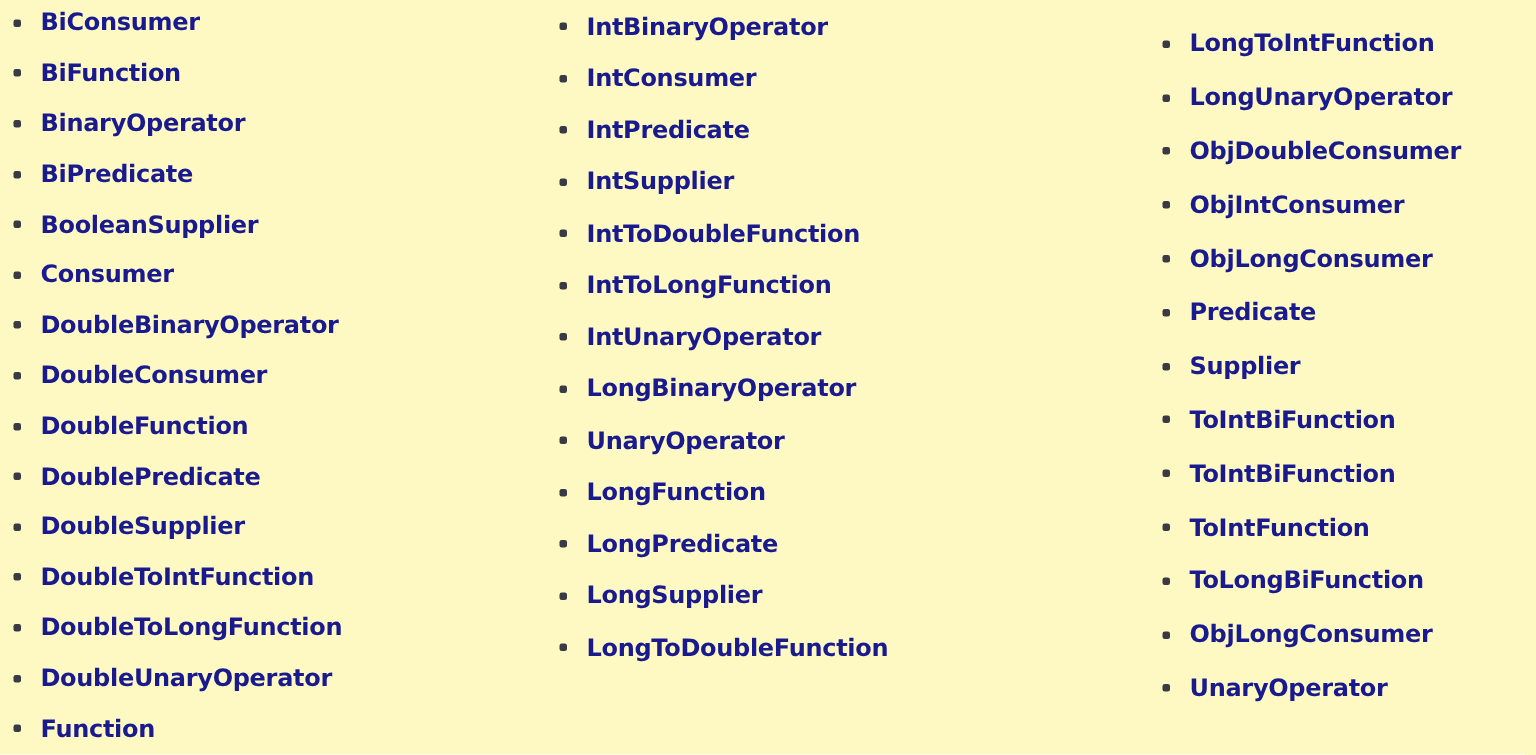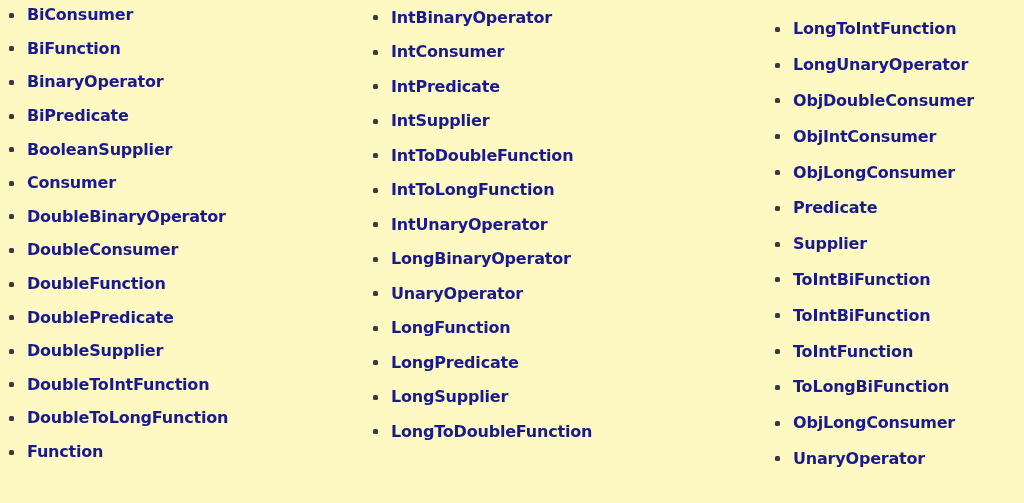--- a/index.html
+++ b/index.html
@@ -103,20 +103,24 @@
     <li class="item">
         <span class="bullet"></span>
         <a class="iface-link">DoubleToIntFunction</a>
       </li>
     <li class="item">
         <span class="bullet"></span>
         <a class="iface-link">DoubleToLongFunction</a>
       </li>
     <li class="item">
         <span class="bullet"></span>
+        <a class="iface-link">DoubleUnaryOperator</a>
+      </li>
+    <li class="item">
+        <span class="bullet"></span>
         <a class="iface-link">Function</a>
       </li>
   </ul>
 
   <ul class="col col-2">
     <li class="item">
         <span class="bullet"></span>
         <a class="iface-link">IntBinaryOperator</a>
       </li>
     <li class="item">

